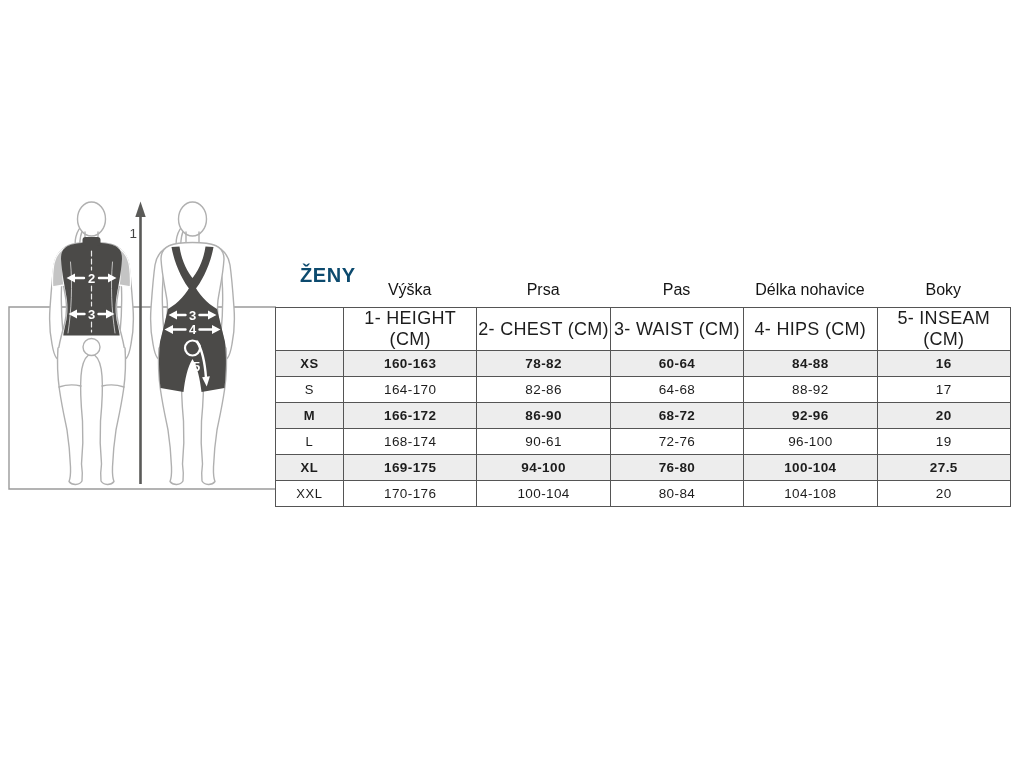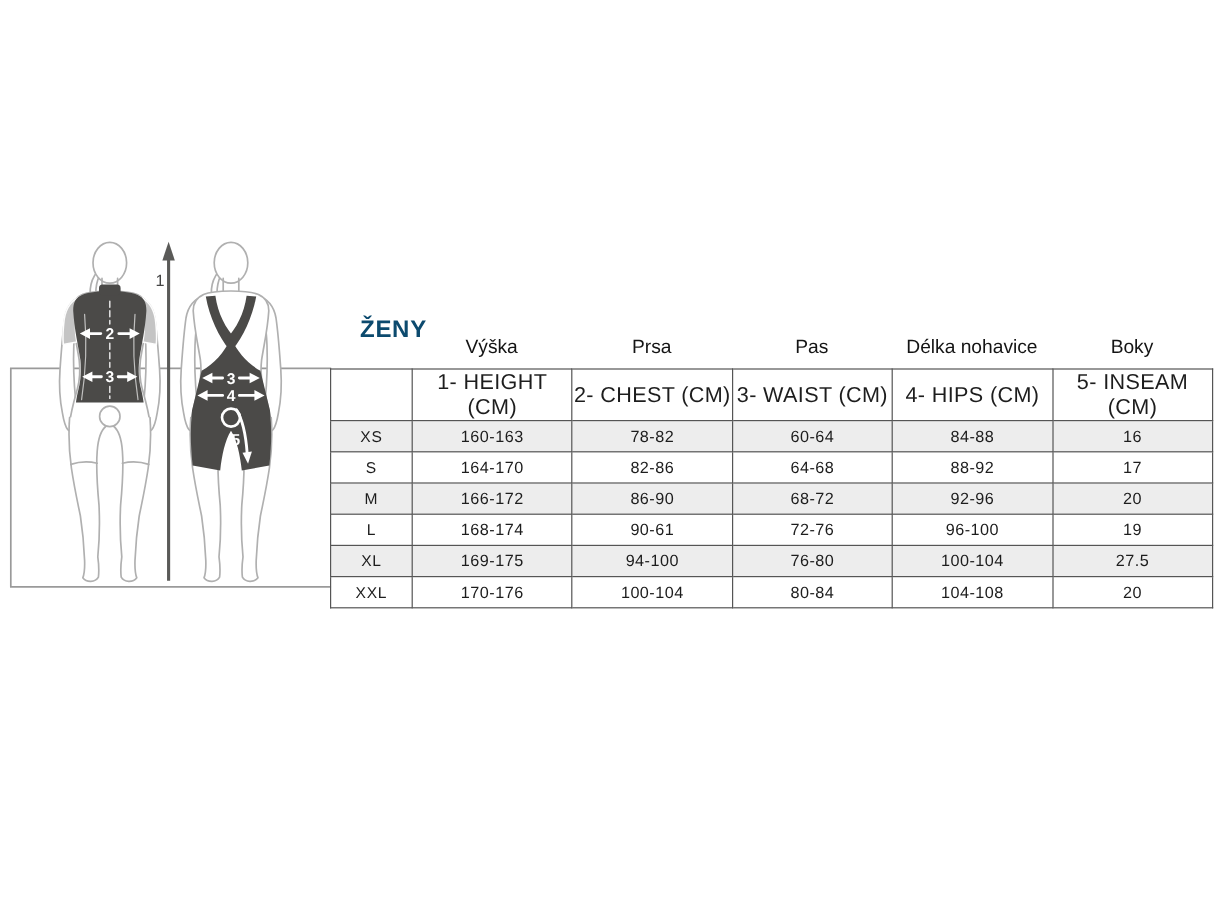--- a/index.html
+++ b/index.html
@@ -24,21 +24,21 @@
   }
   table.size-table td{
     border:1px solid #555;height:25px;padding:0;
     text-align:center;vertical-align:middle;
     font-size:13.5px;letter-spacing:.4px;color:#1d1d1d;background:#fff;
   }
   table.size-table tr.measure-row td{
     font-size:18px;letter-spacing:.3px;
   }
   table.size-table td.size-cell{font-size:13px;letter-spacing:.6px;}
-  table.size-table tr.alt td{background:#ededed;}
+  table.size-table tr.alt td{background:#ededed;font-weight:bold;}
 
   svg text{font-family:"Liberation Sans",sans-serif;}
   .marker-num{font-size:13px;font-weight:bold;fill:#fff;}
   .height-num{font-size:13.5px;fill:#454545;}
 </style>
 </head>
 <body>
 
 <div class="stage">
 

